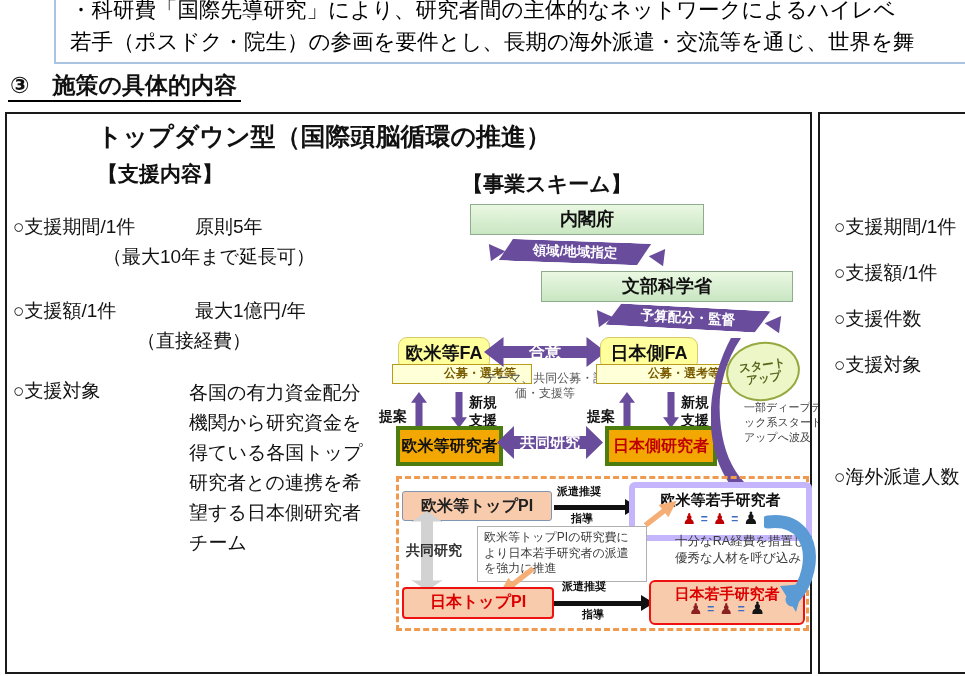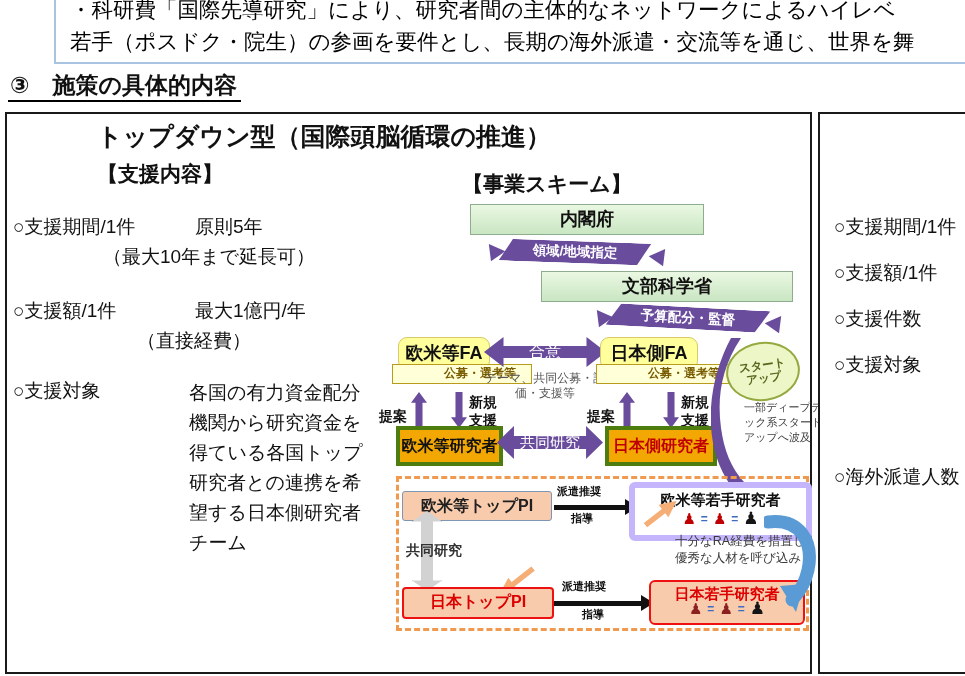--- a/index.html
+++ b/index.html
@@ -23,21 +23,21 @@
             text-align:center;font-weight:bold;font-size:18px;line-height:29px;margin-left:26px;}
   .fa{background:#ffff9c;border:1px solid #d8c96a;border-radius:9px;text-align:center;
       font-weight:bold;font-size:18px;line-height:31px;}
   .fasub{background:#ffffd8;border:1.5px solid #b99b1e;color:#7a5c00;font-weight:bold;
          font-size:12px;line-height:16px;text-align:center;padding-left:36px;}
   .ribbon{background:#6a4c9c;clip-path:polygon(9% 0,100% 0,91% 100%,0 100%);
           color:#fff;font-weight:bold;font-size:13.5px;text-align:center;}
   .tri{width:0;height:0;border-left:9px solid transparent;border-right:9px solid transparent;
        border-top:15px solid #6a4c9c;}
   .dblh{background:#6a4c9c;clip-path:polygon(0 50%,16% 0,16% 30%,84% 30%,84% 0,100% 50%,84% 100%,84% 70%,16% 70%,16% 100%);
-        display:flex;align-items:center;justify-content:center;color:#fff;font-weight:normal;}
+        display:flex;align-items:center;justify-content:center;color:#fff;font-weight:bold;}
   .vup{background:#6a4c9c;clip-path:polygon(50% 0,100% 30%,72% 30%,72% 100%,28% 100%,28% 30%,0 30%);}
   .vdn{background:#6a4c9c;clip-path:polygon(0 70%,28% 70%,28% 0,72% 0,72% 70%,100% 70%,50% 100%);}
   .gold{background:#f2a702;border:4px solid #4d7c0f;text-align:center;font-weight:bold;font-size:16px;line-height:32px;}
   .smallb{font-weight:bold;font-size:14px;white-space:nowrap;}
   .dashedbox{border:3px dashed #f09a50;}
   .peach{background:#f8cbad;}
   .blkbar{background:#111;height:5px;}
   .blkhead{position:absolute;right:-12px;top:-6px;width:0;height:0;
            border-left:13px solid #111;border-top:8px solid transparent;border-bottom:8px solid transparent;}
   .grayarr{background:#d2d2d2;border:1px solid #9a9a9a;
@@ -157,20 +157,21 @@
           <span class="eq">=</span>
           <span class="pw" style="color:#c00000;">♟</span>
           <span class="eq">=</span>
           <span class="pw" style="color:#151515;font-size:17px;">♟</span>
         </div>
       </div>
 
       <div class="abs grayarr" style="left:13px;top:32px;width:28px;height:78px;"></div>
       <div class="abs" style="left:0px;top:63px;width:70px;font-size:14px;font-weight:bold;color:#333;text-align:center;">共同研究</div>
 
+      <div class="abs notebox" style="left:78px;top:47px;width:156px;height:48px;">欧米等トップPIの研究費により日本若手研究者の派遣を強力に推進</div>
       <div class="abs plain12" style="left:276px;top:54px;width:132px;">十分なRA経費を措置し優秀な人材を呼び込み</div>
 
       <div class="abs orangearr" style="left:242px;top:26px;width:40px;height:16px;transform:rotate(-38deg);"></div>
       <div class="abs orangearr" style="left:95px;top:95px;width:44px;height:16px;transform:rotate(142deg);"></div>
 
       <div class="abs peach" style="left:3px;top:108px;width:148px;height:28px;border:2.5px solid #ee1111;border-radius:4px;
            text-align:center;font-weight:bold;font-size:16px;line-height:26px;color:#dd0000;">日本トップPI</div>
 
       <div class="abs blkbar" style="left:155px;top:122px;width:88px;">
         <span class="blkhead"></span>

